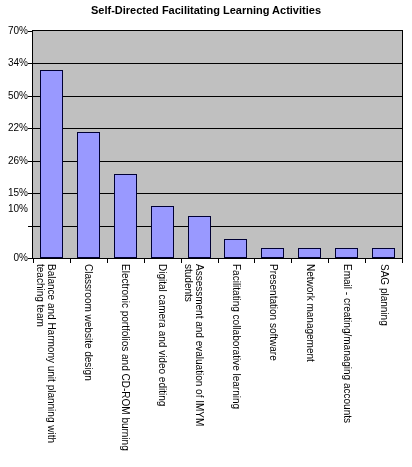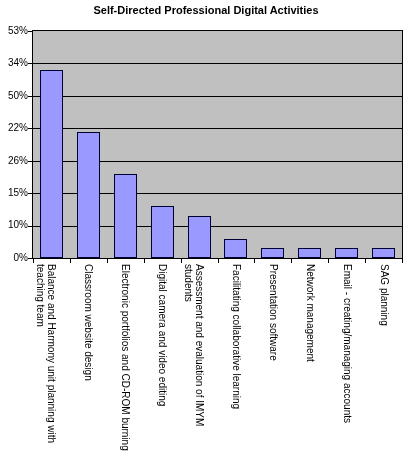--- a/index.html
+++ b/index.html
@@ -130,36 +130,36 @@
   }
   .x-label span {
     display: block;
   }
 </style>
 </head>
 <body>
 
 <div id="chart-root">
 
-  <div class="chart-title">Self-Directed Professional Digital Activities</div>
+  <div class="chart-title">Self-Directed Facilitating Learning Activities</div>
 
   <div class="y-axis-labels">
-      <div class="y-tick-label" style="top: -4px;">53%</div>
+      <div class="y-tick-label" style="top: -4px;">70%</div>
       <div class="y-tick-mark" style="top: 1px;"></div>
       <div class="y-tick-label" style="top: 28px;">34%</div>
       <div class="y-tick-mark" style="top: 33px;"></div>
       <div class="y-tick-label" style="top: 61px;">50%</div>
       <div class="y-tick-mark" style="top: 66px;"></div>
       <div class="y-tick-label" style="top: 93px;">22%</div>
       <div class="y-tick-mark" style="top: 98px;"></div>
       <div class="y-tick-label" style="top: 126px;">26%</div>
       <div class="y-tick-mark" style="top: 131px;"></div>
       <div class="y-tick-label" style="top: 158px;">15%</div>
       <div class="y-tick-mark" style="top: 163px;"></div>
-      <div class="y-tick-label" style="top: 190px;">10%</div>
+      <div class="y-tick-label" style="top: 174px;">10%</div>
       <div class="y-tick-mark" style="top: 196px;"></div>
       <div class="y-tick-label" style="top: 223px;">0%</div>
       <div class="y-tick-mark" style="top: 228px;"></div>
     </div>
 
   <div class="plot-area">
     <div class="grid-layer">
         <div class="gridline" style="top: 32px;"></div>
         <div class="gridline" style="top: 65px;"></div>
         <div class="gridline" style="top: 97px;"></div>

